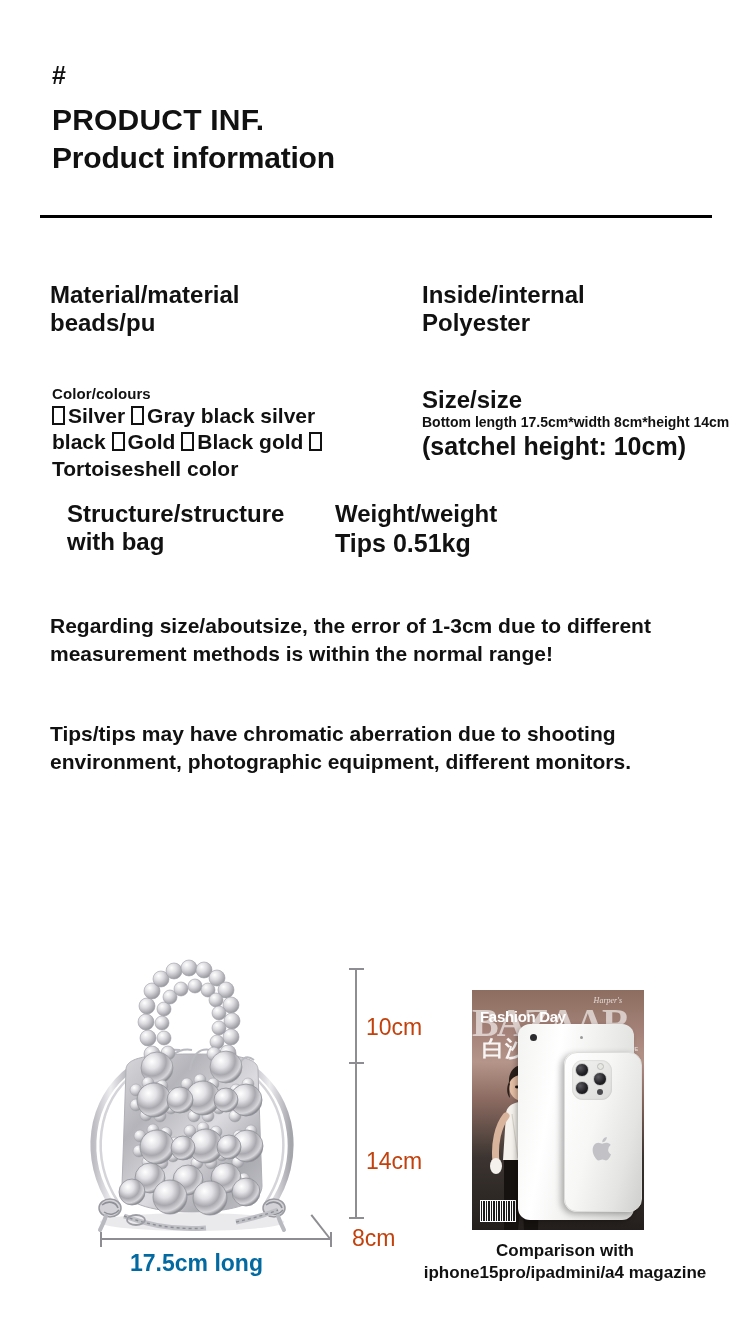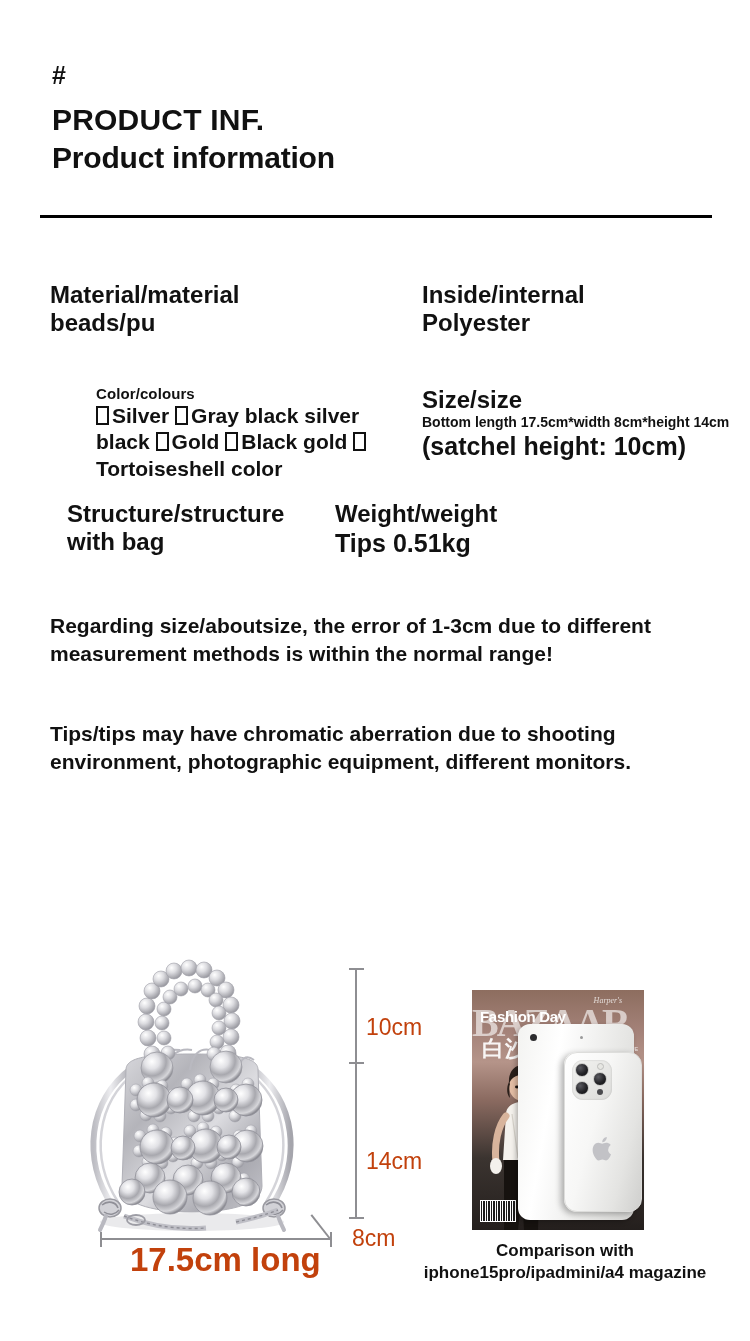--- a/index.html
+++ b/index.html
@@ -87,21 +87,21 @@
   }
   .spec .v-colors {
     font-size: 21px;
     font-weight: 700;
     line-height: 1.25;
     width: 285px;
   }
 
   #spec-material { left: 50px; top: 281px; }
   #spec-inside   { left: 422px; top: 281px; }
-  #spec-color    { left: 52px; top: 385px; margin-left: 44px; }
+  #spec-color    { left: 52px; top: 385px; }
   #spec-size     { left: 422px; top: 386px; }
   #spec-structure{ left: 50px; top: 500px; margin-left: 17px; }
   #spec-weight   { left: 335px; top: 500px; }
 
   .tofu {
     display: inline-block;
     width: 13px;
     height: 19px;
     border: 2px solid #111;
     vertical-align: -2px;
@@ -194,24 +194,24 @@
     top: 268px;
     width: 2px;
     height: 32px;
     background: #8e8e92;
     transform: rotate(-38deg);
     transform-origin: bottom center;
   }
   #lab-175 {
     position: absolute;
     left: 130px;
-    top: 301px;
-    font-size: 33px;
-    font-weight: 700;
-    color: #c2410c;
+    top: 310px;
+    font-size: 23px;
+    font-weight: 700;
+    color: #0369a1;
     white-space: nowrap;
   }
 
   
   .mag-wrap {
     position: absolute;
     left: 472px;
     top: 50px;
     width: 172px;
     height: 240px;

